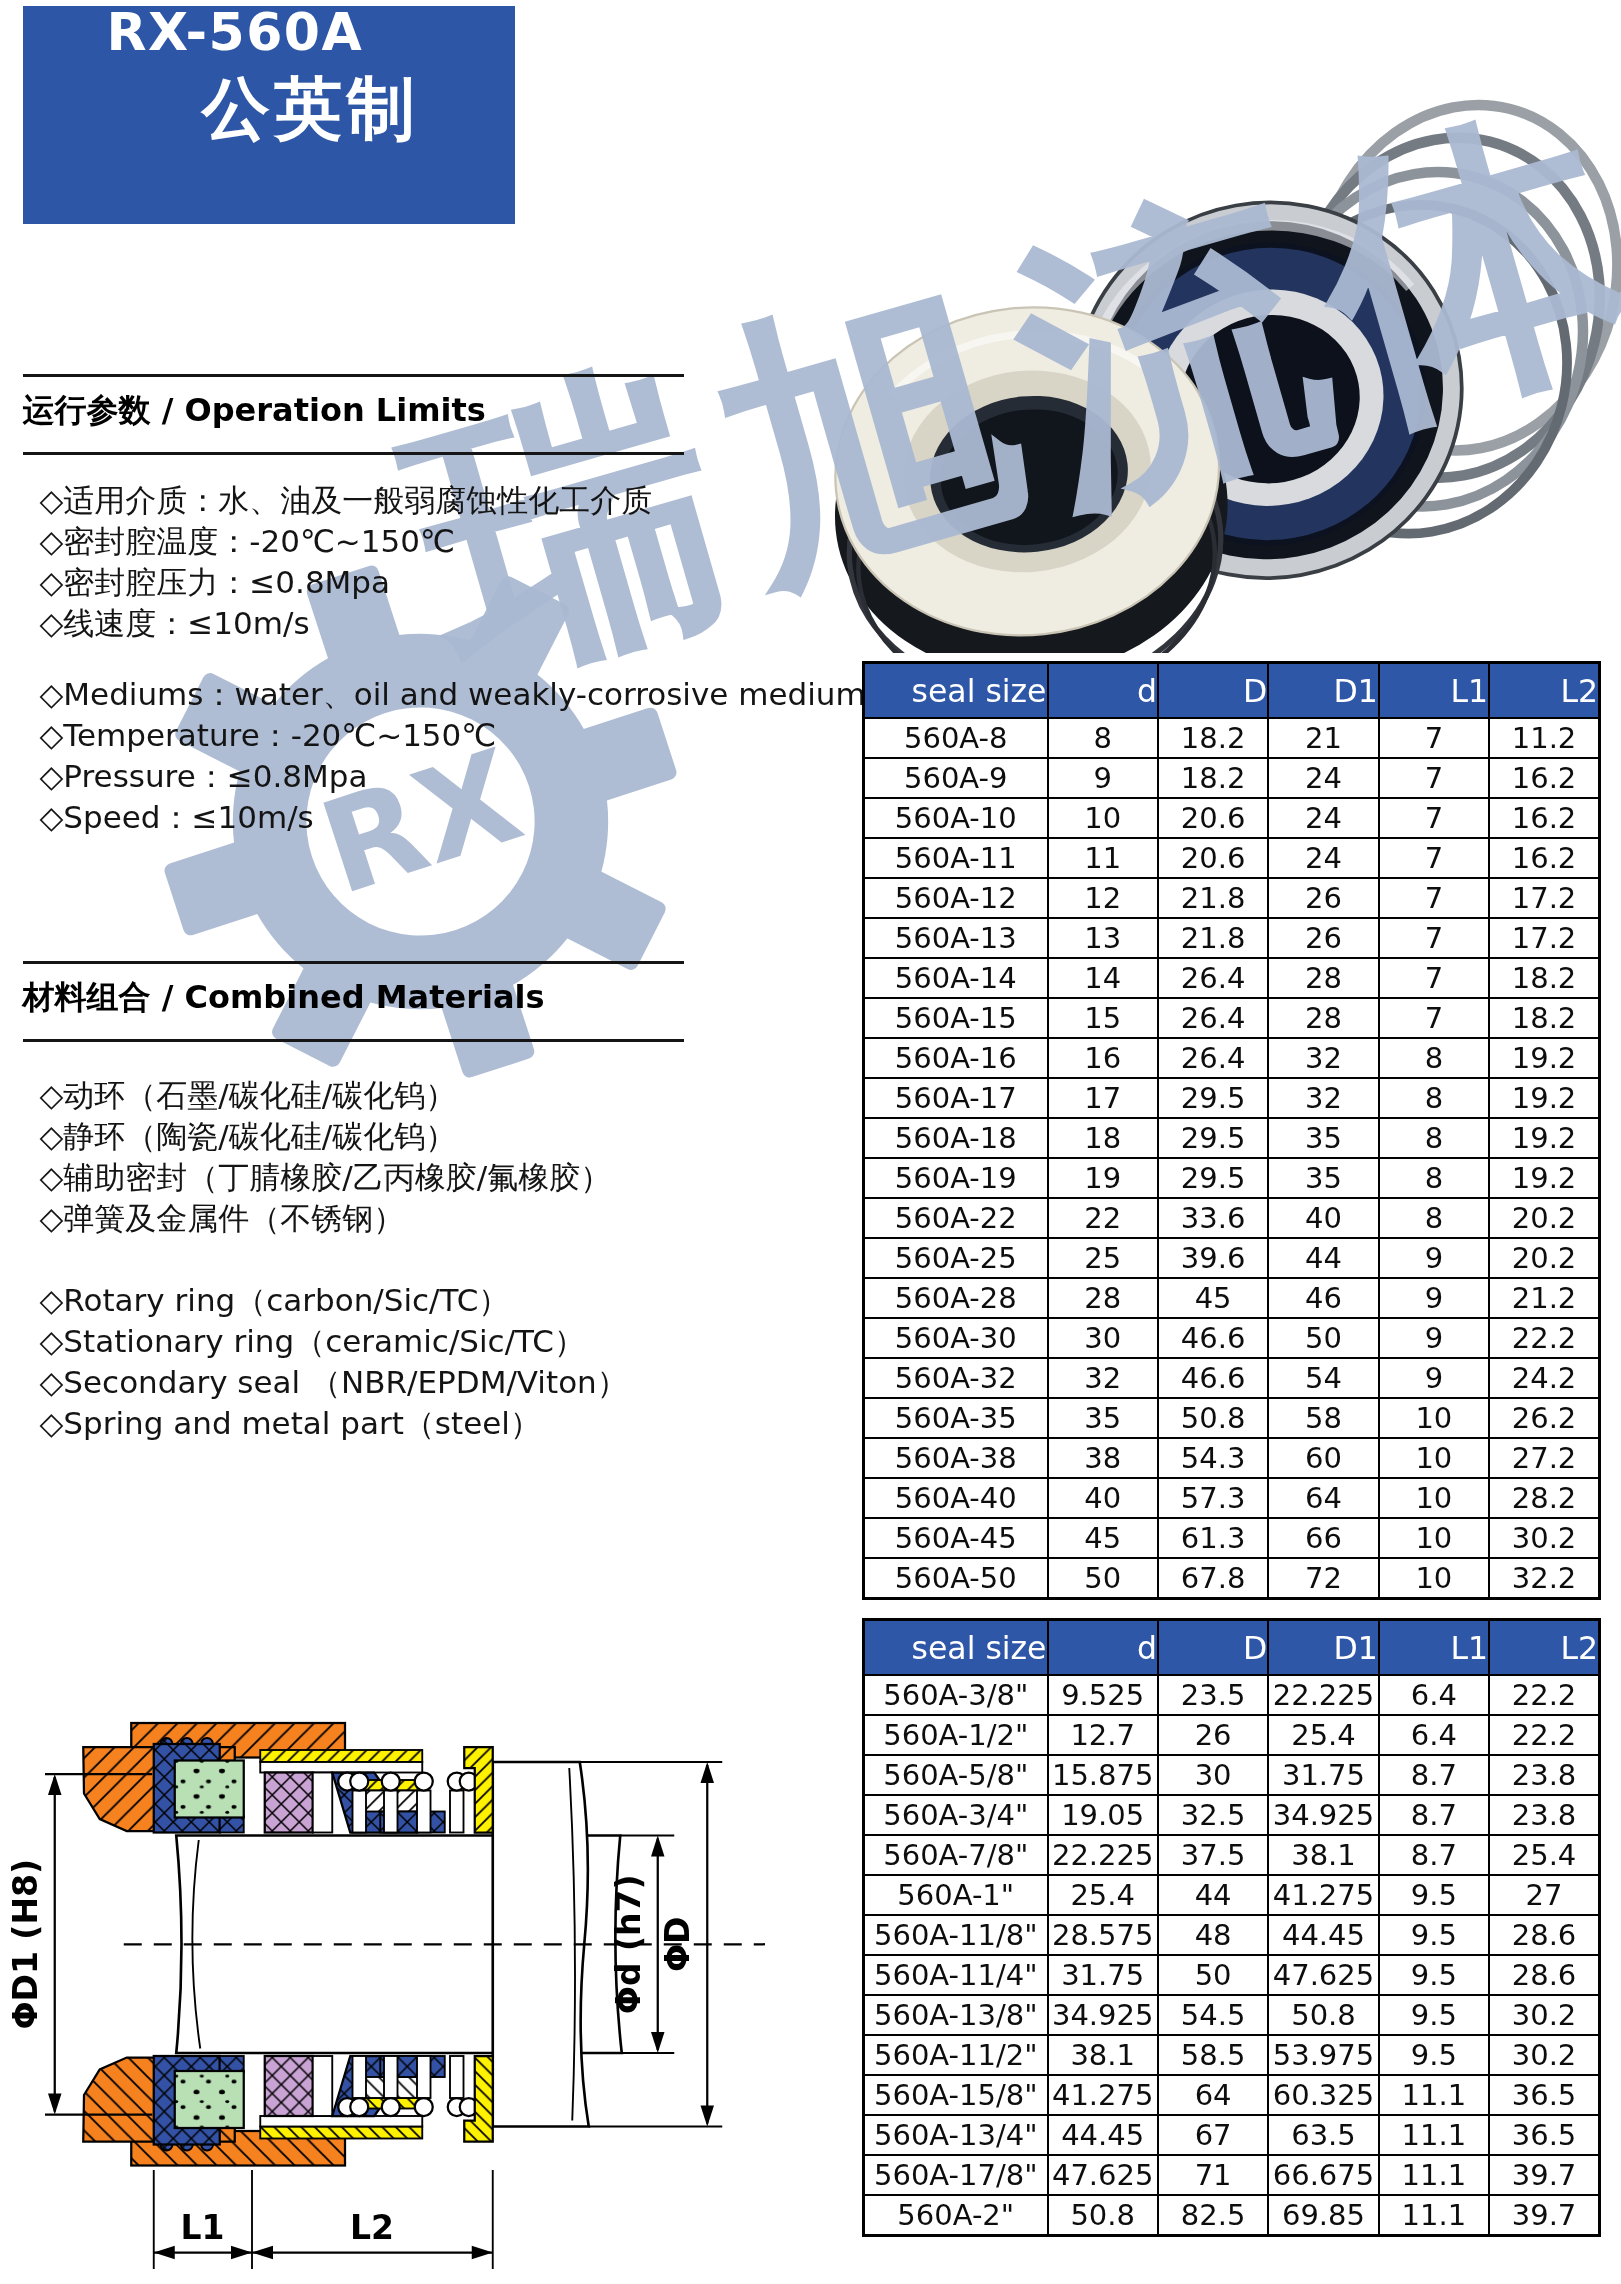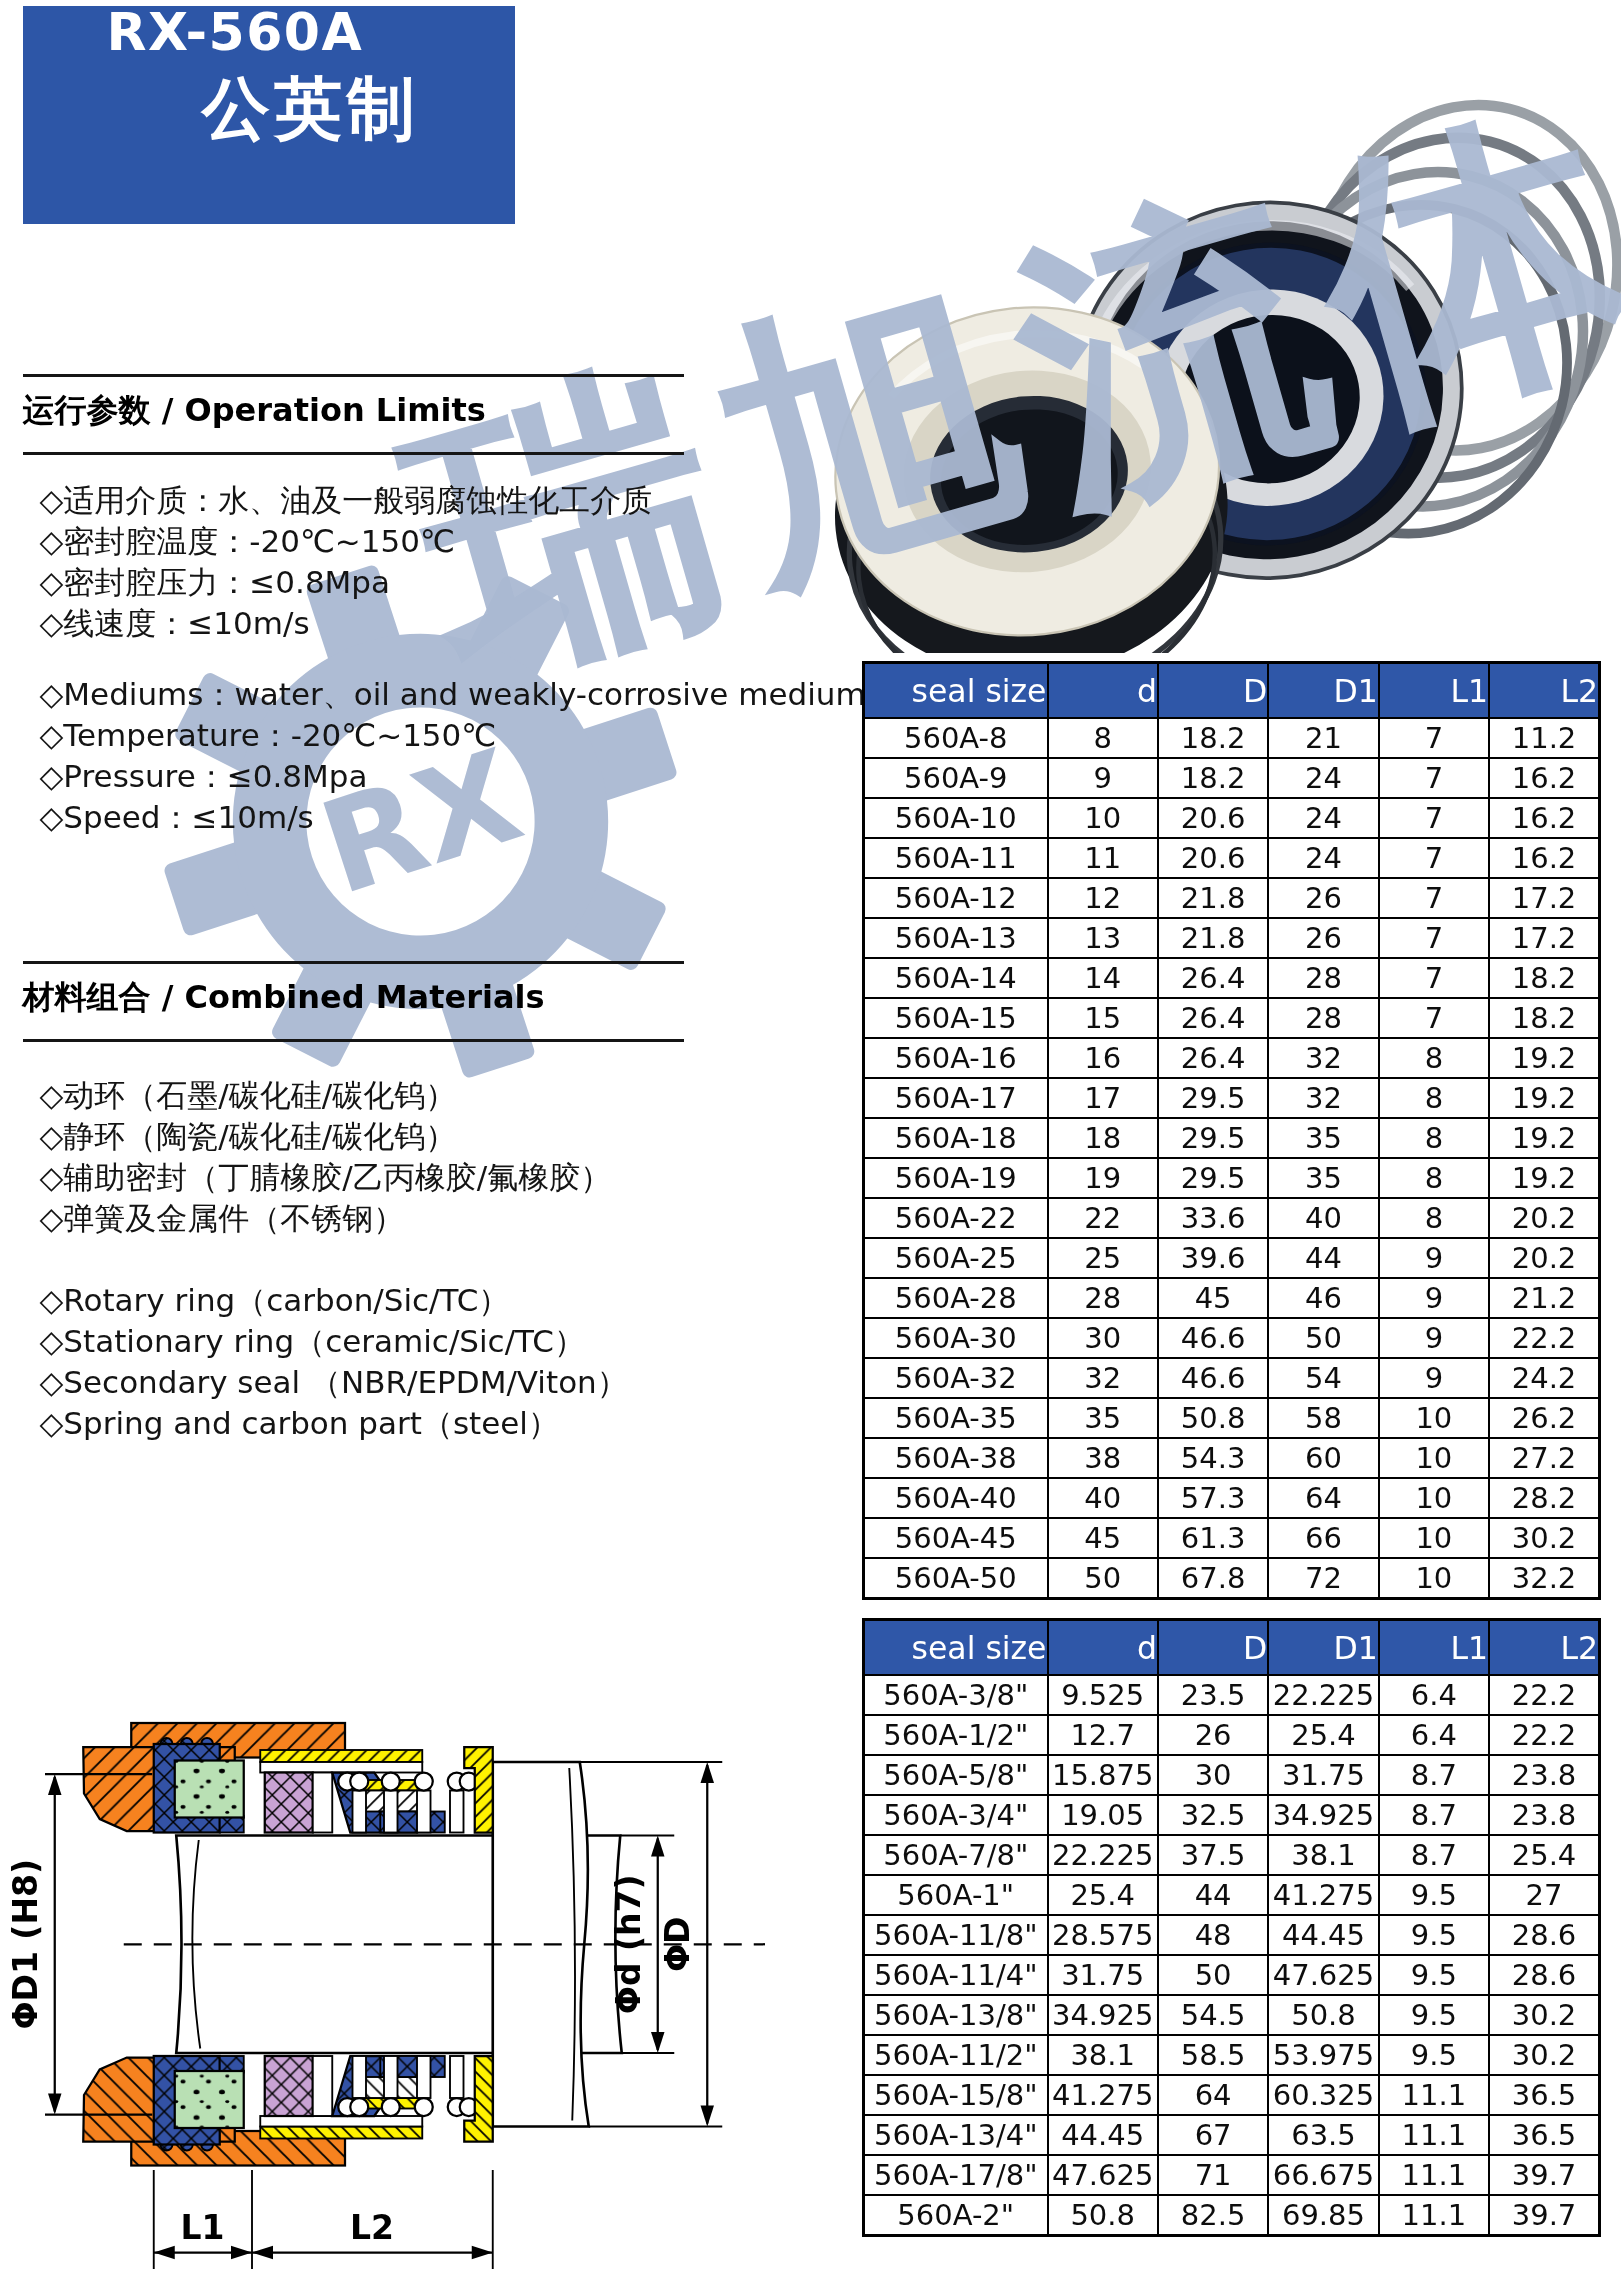--- a/index.html
+++ b/index.html
@@ -126,21 +126,21 @@
     <ul class="blist" style="top:1075px;">
         <li>◇动环（石墨/碳化硅/碳化钨）</li>
         <li>◇静环（陶瓷/碳化硅/碳化钨）</li>
         <li>◇辅助密封（丁腈橡胶/乙丙橡胶/氟橡胶）</li>
         <li>◇弹簧及金属件（不锈钢）</li>
       </ul>
     <ul class="blist" style="top:1280px;">
         <li>◇Rotary ring（carbon/Sic/TC）</li>
         <li>◇Stationary ring（ceramic/Sic/TC）</li>
         <li>◇Secondary seal （NBR/EPDM/Viton）</li>
-        <li>◇Spring and carbon part（steel）</li>
+        <li>◇Spring and metal part（steel）</li>
       </ul>
   </section>
 
   <table class="dtable t-metric">
     <colgroup>
         <col style="width:25%">
         <col style="width:15%">
         <col style="width:15%">
         <col style="width:15%">
         <col style="width:15%">

